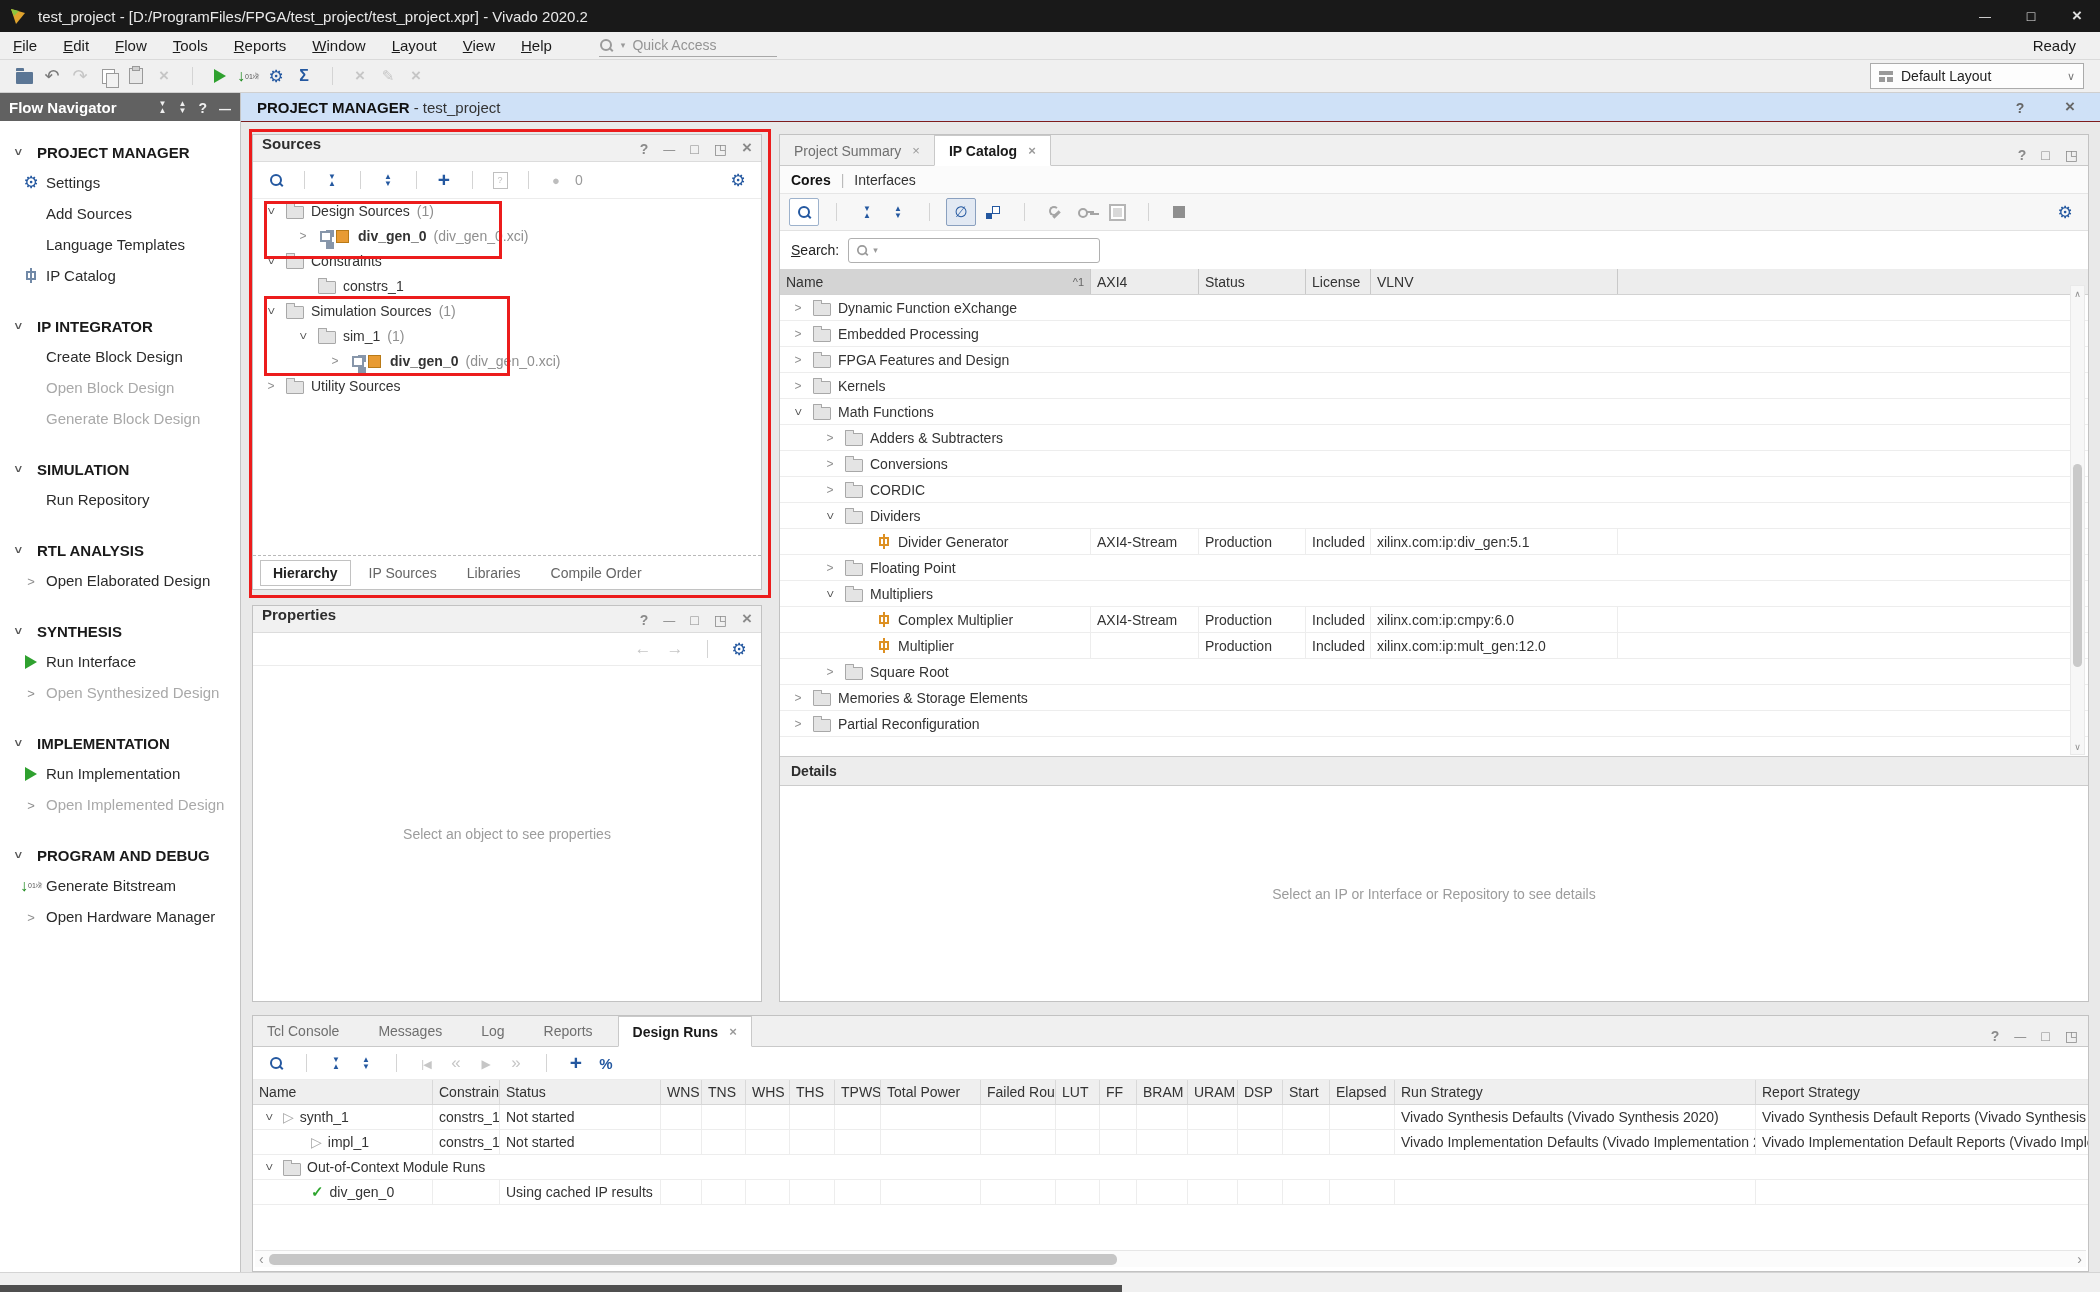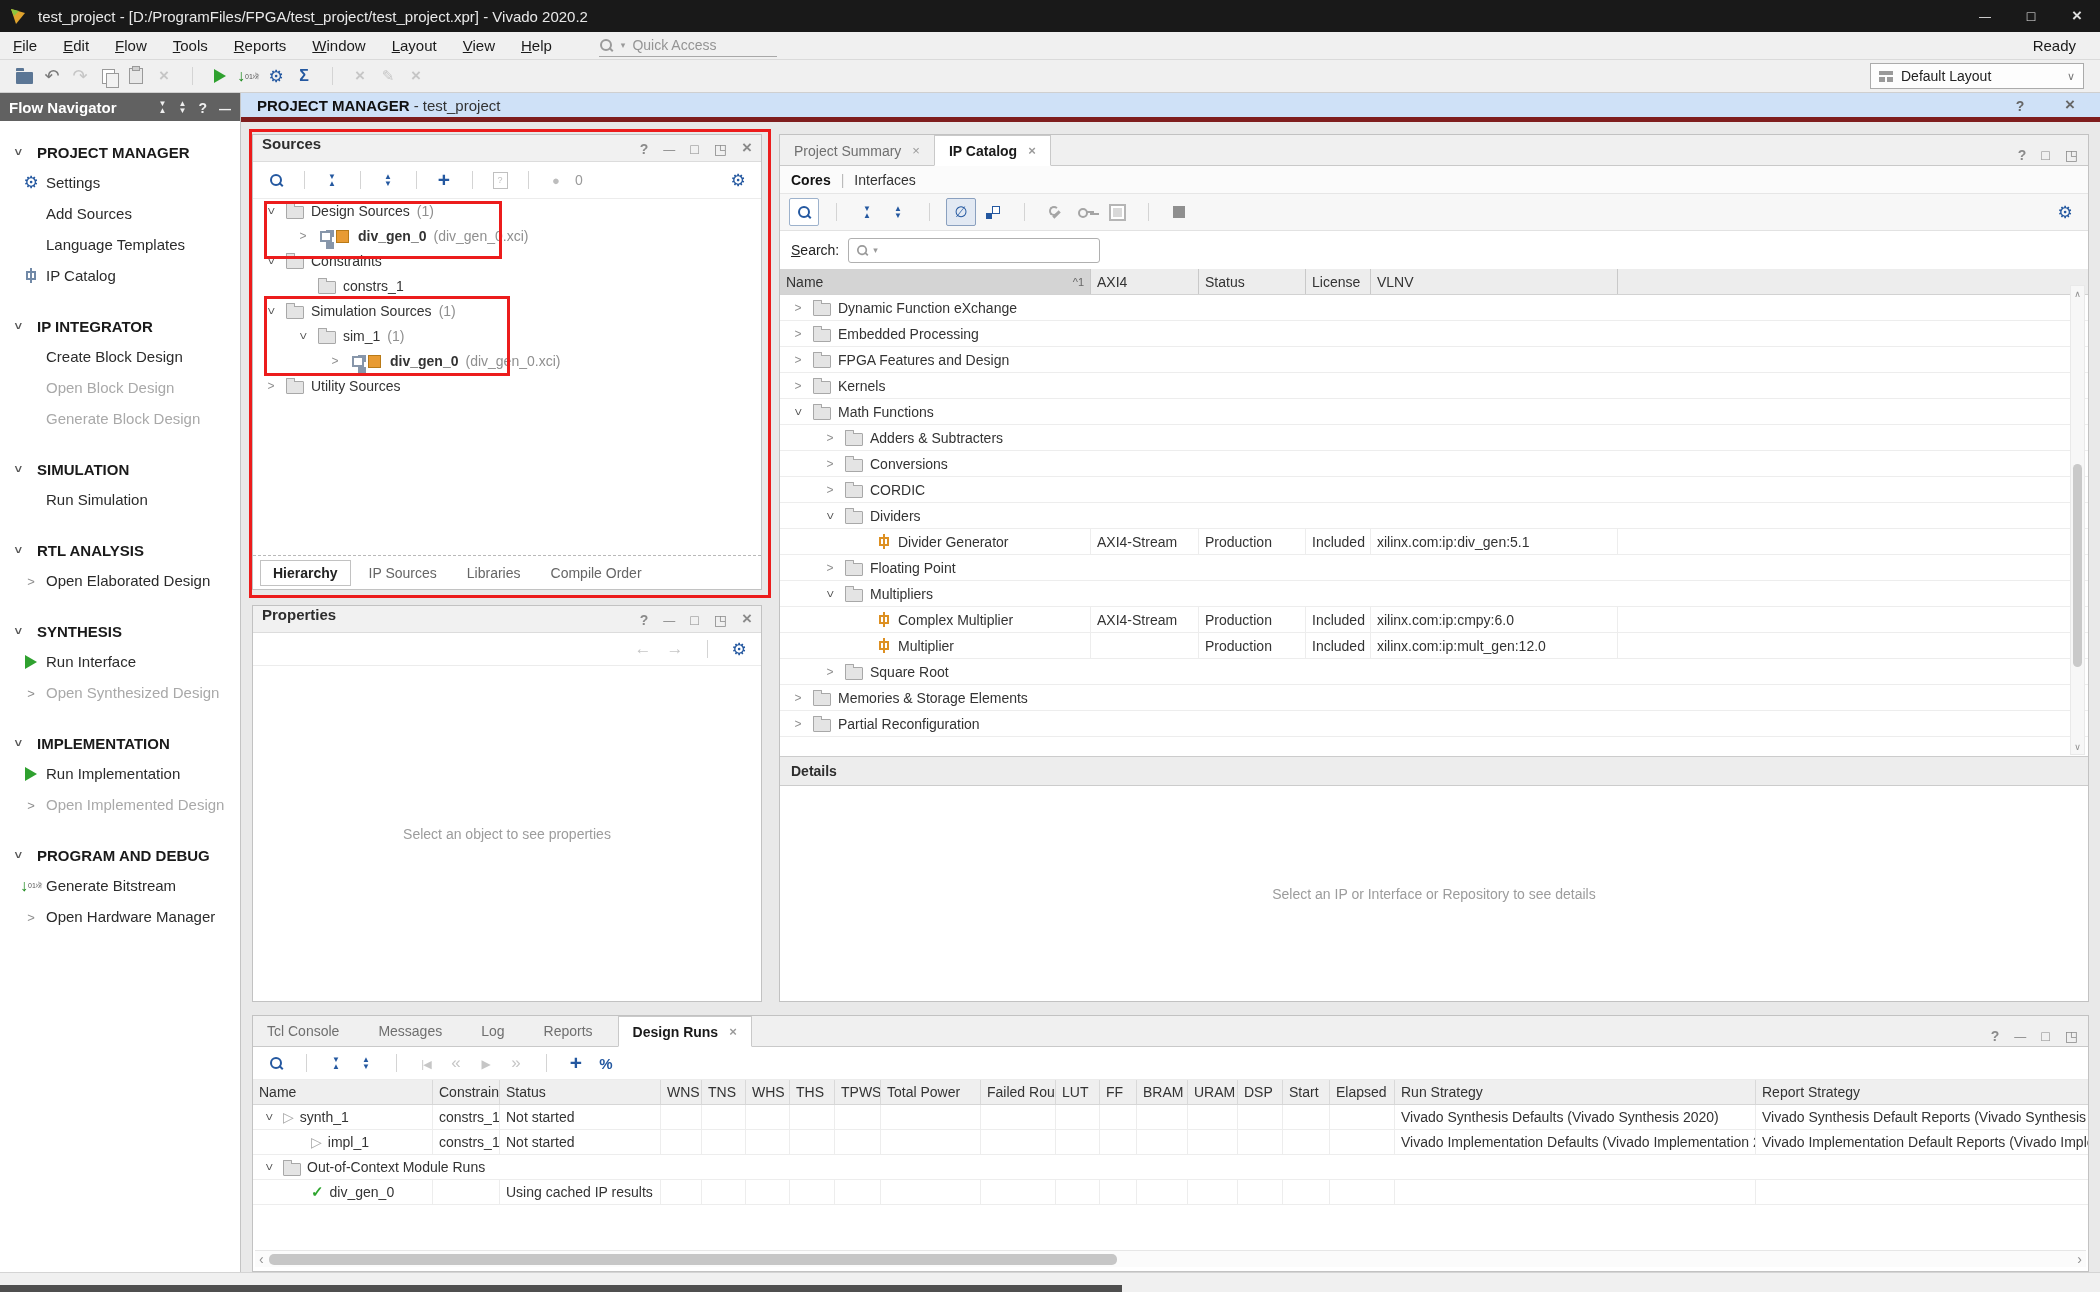--- a/index.html
+++ b/index.html
@@ -112,21 +112,21 @@
   .fn-icons .tb-btn{width:auto;height:auto;color:#f0f0f0}
   .fn-icons .ic-collapse::before,.fn-icons .ic-expand::before{color:#f0f0f0}
   .fn-body{padding-top:16px}
   .fn-sec{margin-bottom:20px}
   .fn-sech{height:30px;display:flex;align-items:center;padding-left:10px;gap:11px;font-weight:bold;font-size:15px;color:#1a1a1a}
   .fn-item{height:31px;display:flex;align-items:center;padding-left:46px;font-size:15px;color:#2b2b2b;position:relative}
   .fn-item .fi{position:absolute;left:20px;width:22px;display:flex;justify-content:center}
   .fn-item.disabled{color:#a9a9a9}
 
   
-  .pmbar{position:absolute;left:241px;top:93px;width:1859px;height:29px;background:#cfe1f7;border-bottom:5px solid #7f1d1d;
+  .pmbar{position:absolute;left:241px;top:93px;width:1859px;height:29px;background:#cfe1f7;border-bottom:1px solid #7f1d1d;
          display:flex;align-items:center;padding:0 16px;box-sizing:border-box;font-size:15px}
   .pmbar b{font-weight:bold;color:#111}
   .pmbar .panel-chrome{margin-left:auto;display:flex;gap:22px;color:#555}
 
   
   .panel{position:absolute;background:#fff;border:1px solid #c2c2c2;box-sizing:border-box}
   .phead{height:26px;background:#f1f1f1;border-bottom:1px solid #dcdcdc;display:flex;
          padding:0 9px;font-weight:bold;color:#2e2e2e;font-size:15px}
   .panel-chrome{margin-left:auto;display:flex;gap:15px;align-items:center;color:#8a8a8a;font-weight:normal}
   .ptb{height:36px;display:flex;align-items:center;padding:0 9px;border-bottom:1px solid #ececec;background:#fff}
@@ -410,21 +410,21 @@
           <div class="fn-sech" data-name="flow-nav-section-header">
             <span class="chev d" data-name="chevron-down-icon"></span>
             <span>SIMULATION</span>
           </div>
           <div>
 
               <div class="fn-item" data-name="flow-nav-item">
                 <span class="fi" data-name="item-icon">
                 <span></span>
               </span>
-                <span>Run Simulation</span>
+                <span>Run Repository</span>
               </div>
             </div>
         </div>
 
         <div class="fn-sec" data-name="flow-nav-section">
           <div class="fn-sech" data-name="flow-nav-section-header">
             <span class="chev d" data-name="chevron-down-icon"></span>
             <span>RTL ANALYSIS</span>
           </div>
           <div>

